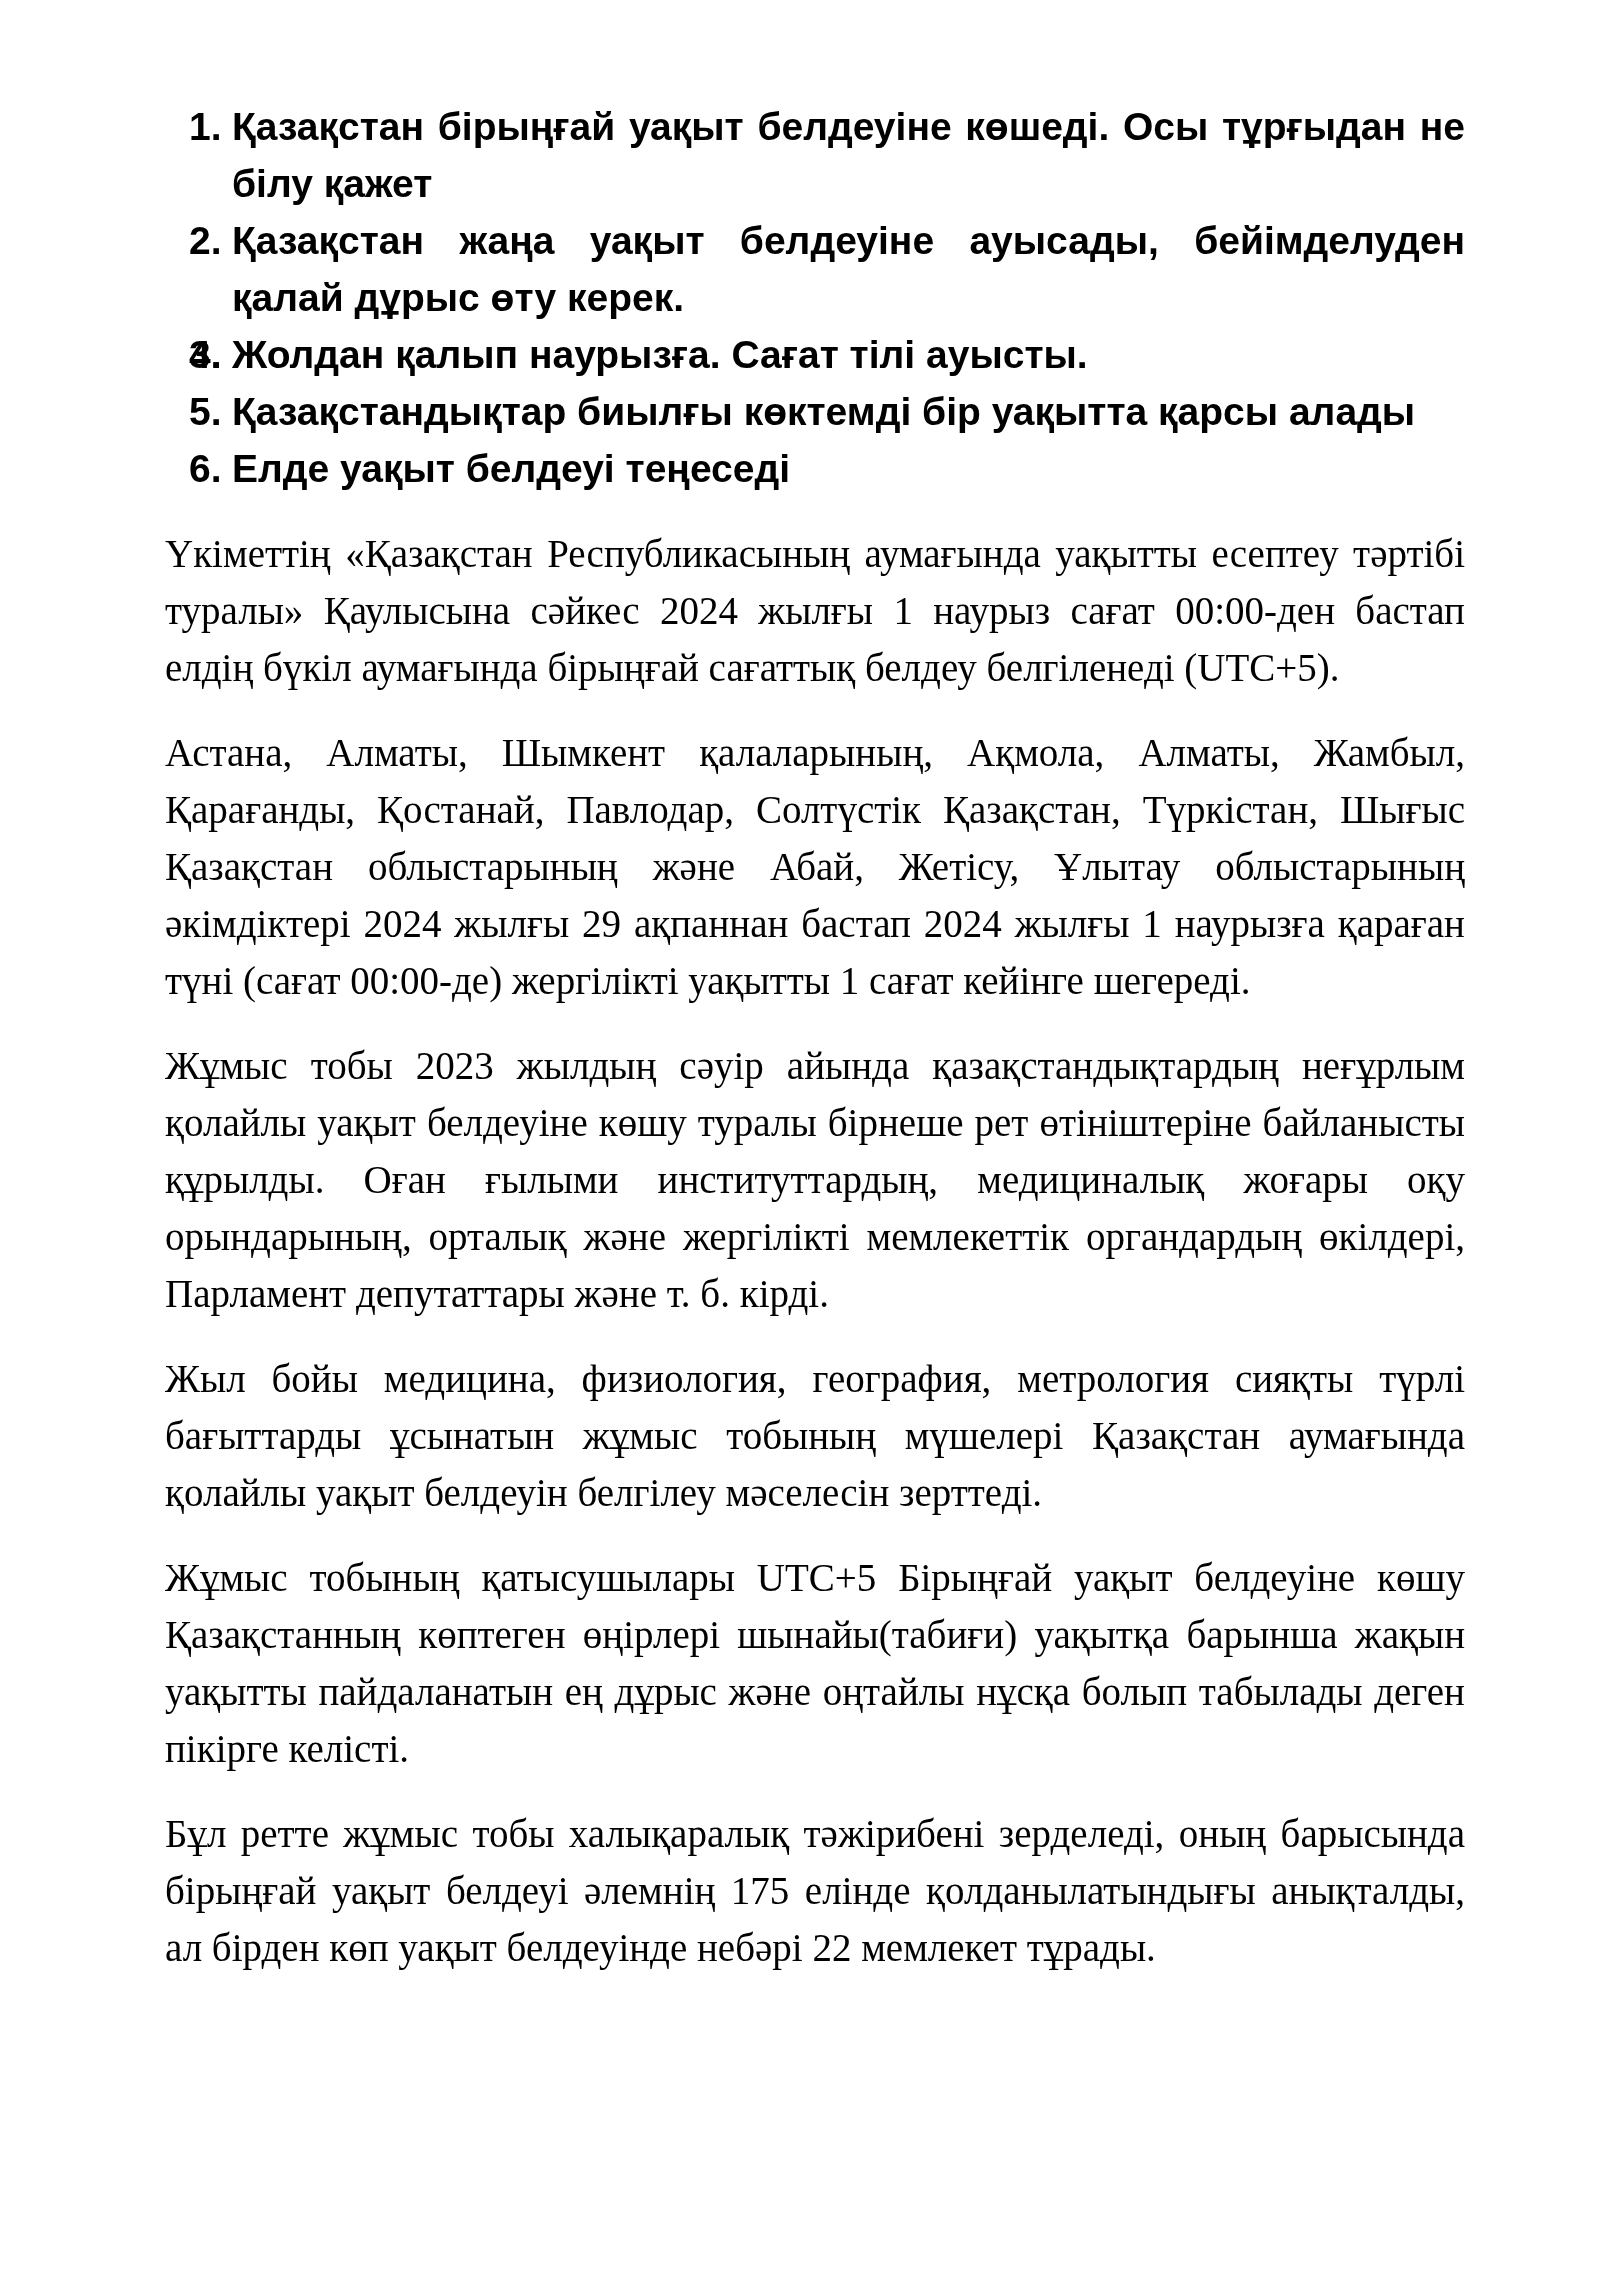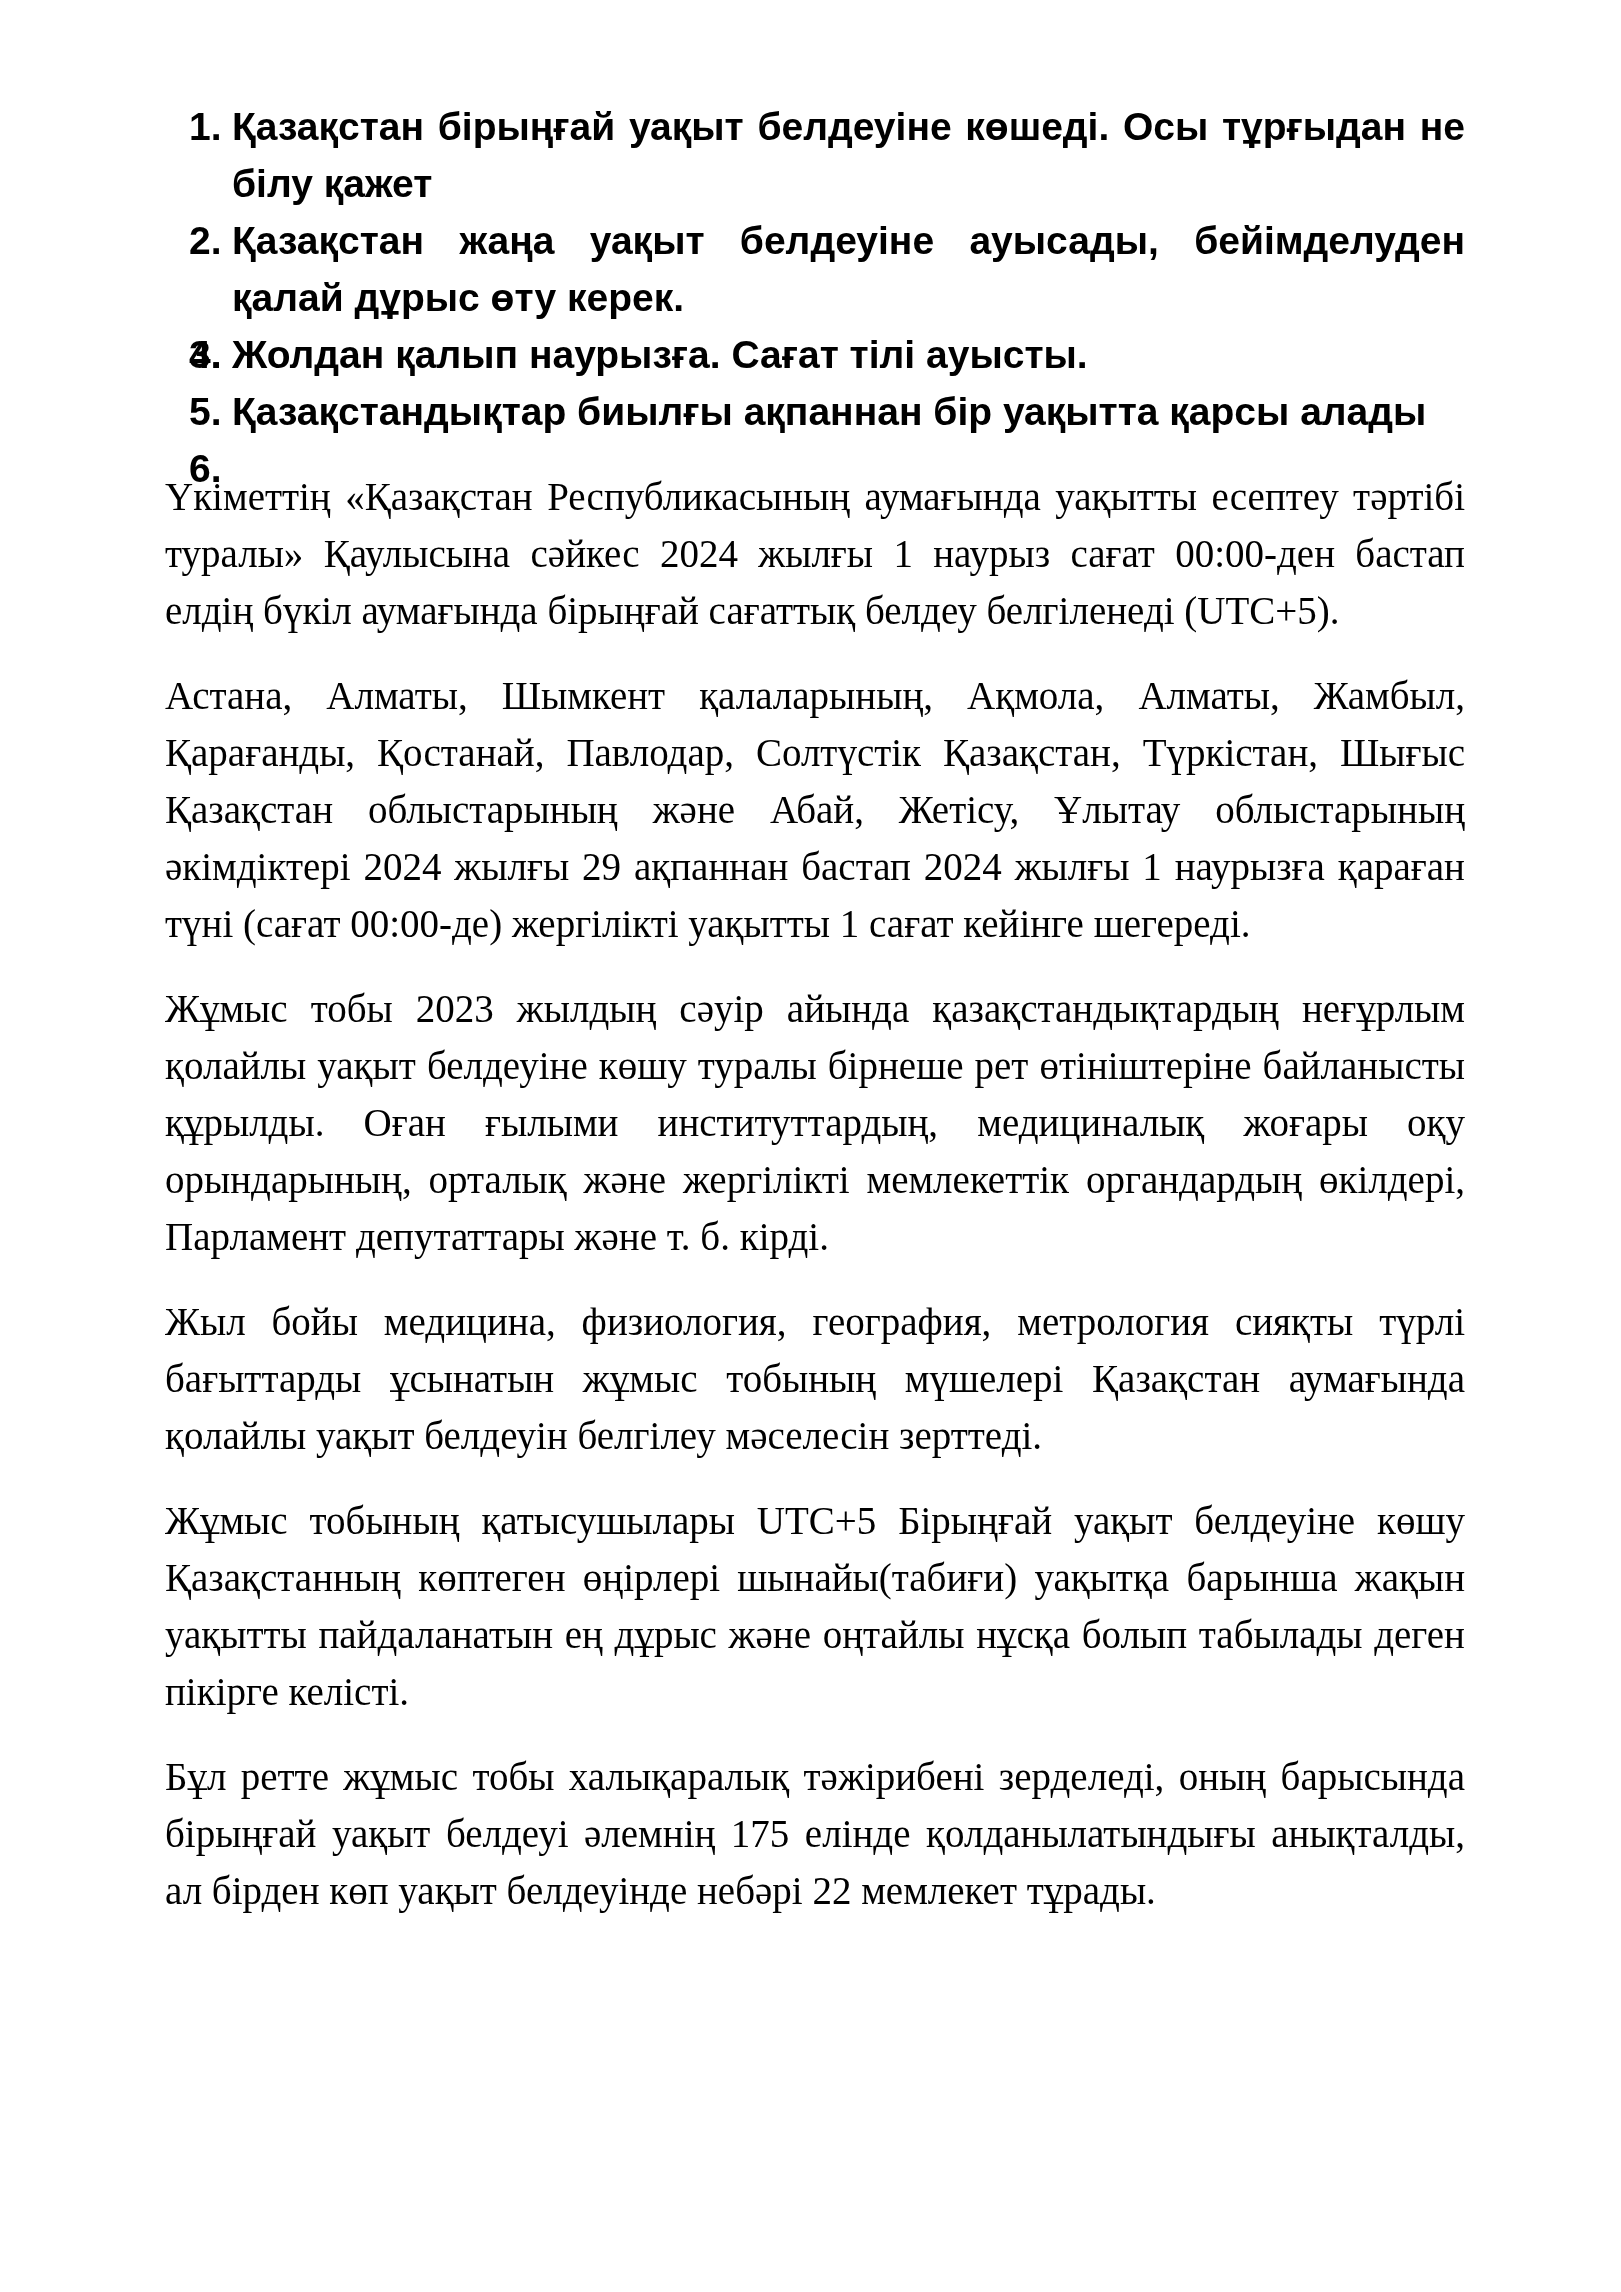--- a/index.html
+++ b/index.html
@@ -59,24 +59,25 @@
     </li>
     <li>
       <span class="num">3.</span>
     </li>
     <li>
       <span class="num">4.</span>
       <span>Жолдан қалып наурызға. Сағат тілі ауысты.</span>
     </li>
     <li>
       <span class="num">5.</span>
-      <span>Қазақстандықтар биылғы ақпаннан бір уақытта қарсы алады</span>
+      <span>Қазақстандықтар биылғы көктемді бір уақытта қарсы алады</span>
     </li>
     <li>
       <span class="num">6.</span>
+      <span>Елде уақыт белдеуі теңеседі</span>
     </li>
   </ol>
 
   <p class="body-par">Үкіметтің «Қазақстан Республикасының аумағында уақытты есептеу тәртібі туралы» Қаулысына сәйкес 2024 жылғы 1 наурыз сағат 00:00-ден бастап елдің бүкіл аумағында бірыңғай сағаттық белдеу белгіленеді (UTC+5).</p>
   <p class="body-par">Астана, Алматы, Шымкент қалаларының, Ақмола, Алматы, Жамбыл, Қарағанды, Қостанай, Павлодар, Солтүстік Қазақстан, Түркістан, Шығыс Қазақстан облыстарының және Абай, Жетісу, Ұлытау облыстарының әкімдіктері 2024 жылғы 29 ақпаннан бастап 2024 жылғы 1 наурызға қараған түні (сағат 00:00-де) жергілікті уақытты 1 сағат кейінге шегереді.</p>
   <p class="body-par">Жұмыс тобы 2023 жылдың сәуір айында қазақстандықтардың неғұрлым қолайлы уақыт белдеуіне көшу туралы бірнеше рет өтініштеріне байланысты құрылды. Оған ғылыми институттардың, медициналық жоғары оқу орындарының, орталық және жергілікті мемлекеттік органдардың өкілдері, Парламент депутаттары және т. б. кірді.</p>
   <p class="body-par">Жыл бойы медицина, физиология, география, метрология сияқты түрлі бағыттарды ұсынатын жұмыс тобының мүшелері Қазақстан аумағында қолайлы уақыт белдеуін белгілеу мәселесін зерттеді.</p>
   <p class="body-par">Жұмыс тобының қатысушылары UTC+5 Бірыңғай уақыт белдеуіне көшу Қазақстанның көптеген өңірлері шынайы(табиғи) уақытқа барынша жақын уақытты пайдаланатын ең дұрыс және оңтайлы нұсқа болып табылады деген пікірге келісті.</p>
   <p class="body-par">Бұл ретте жұмыс тобы халықаралық тәжірибені зерделеді, оның барысында бірыңғай уақыт белдеуі әлемнің 175 елінде қолданылатындығы анықталды, ал бірден көп уақыт белдеуінде небәрі 22 мемлекет тұрады.</p>
 

